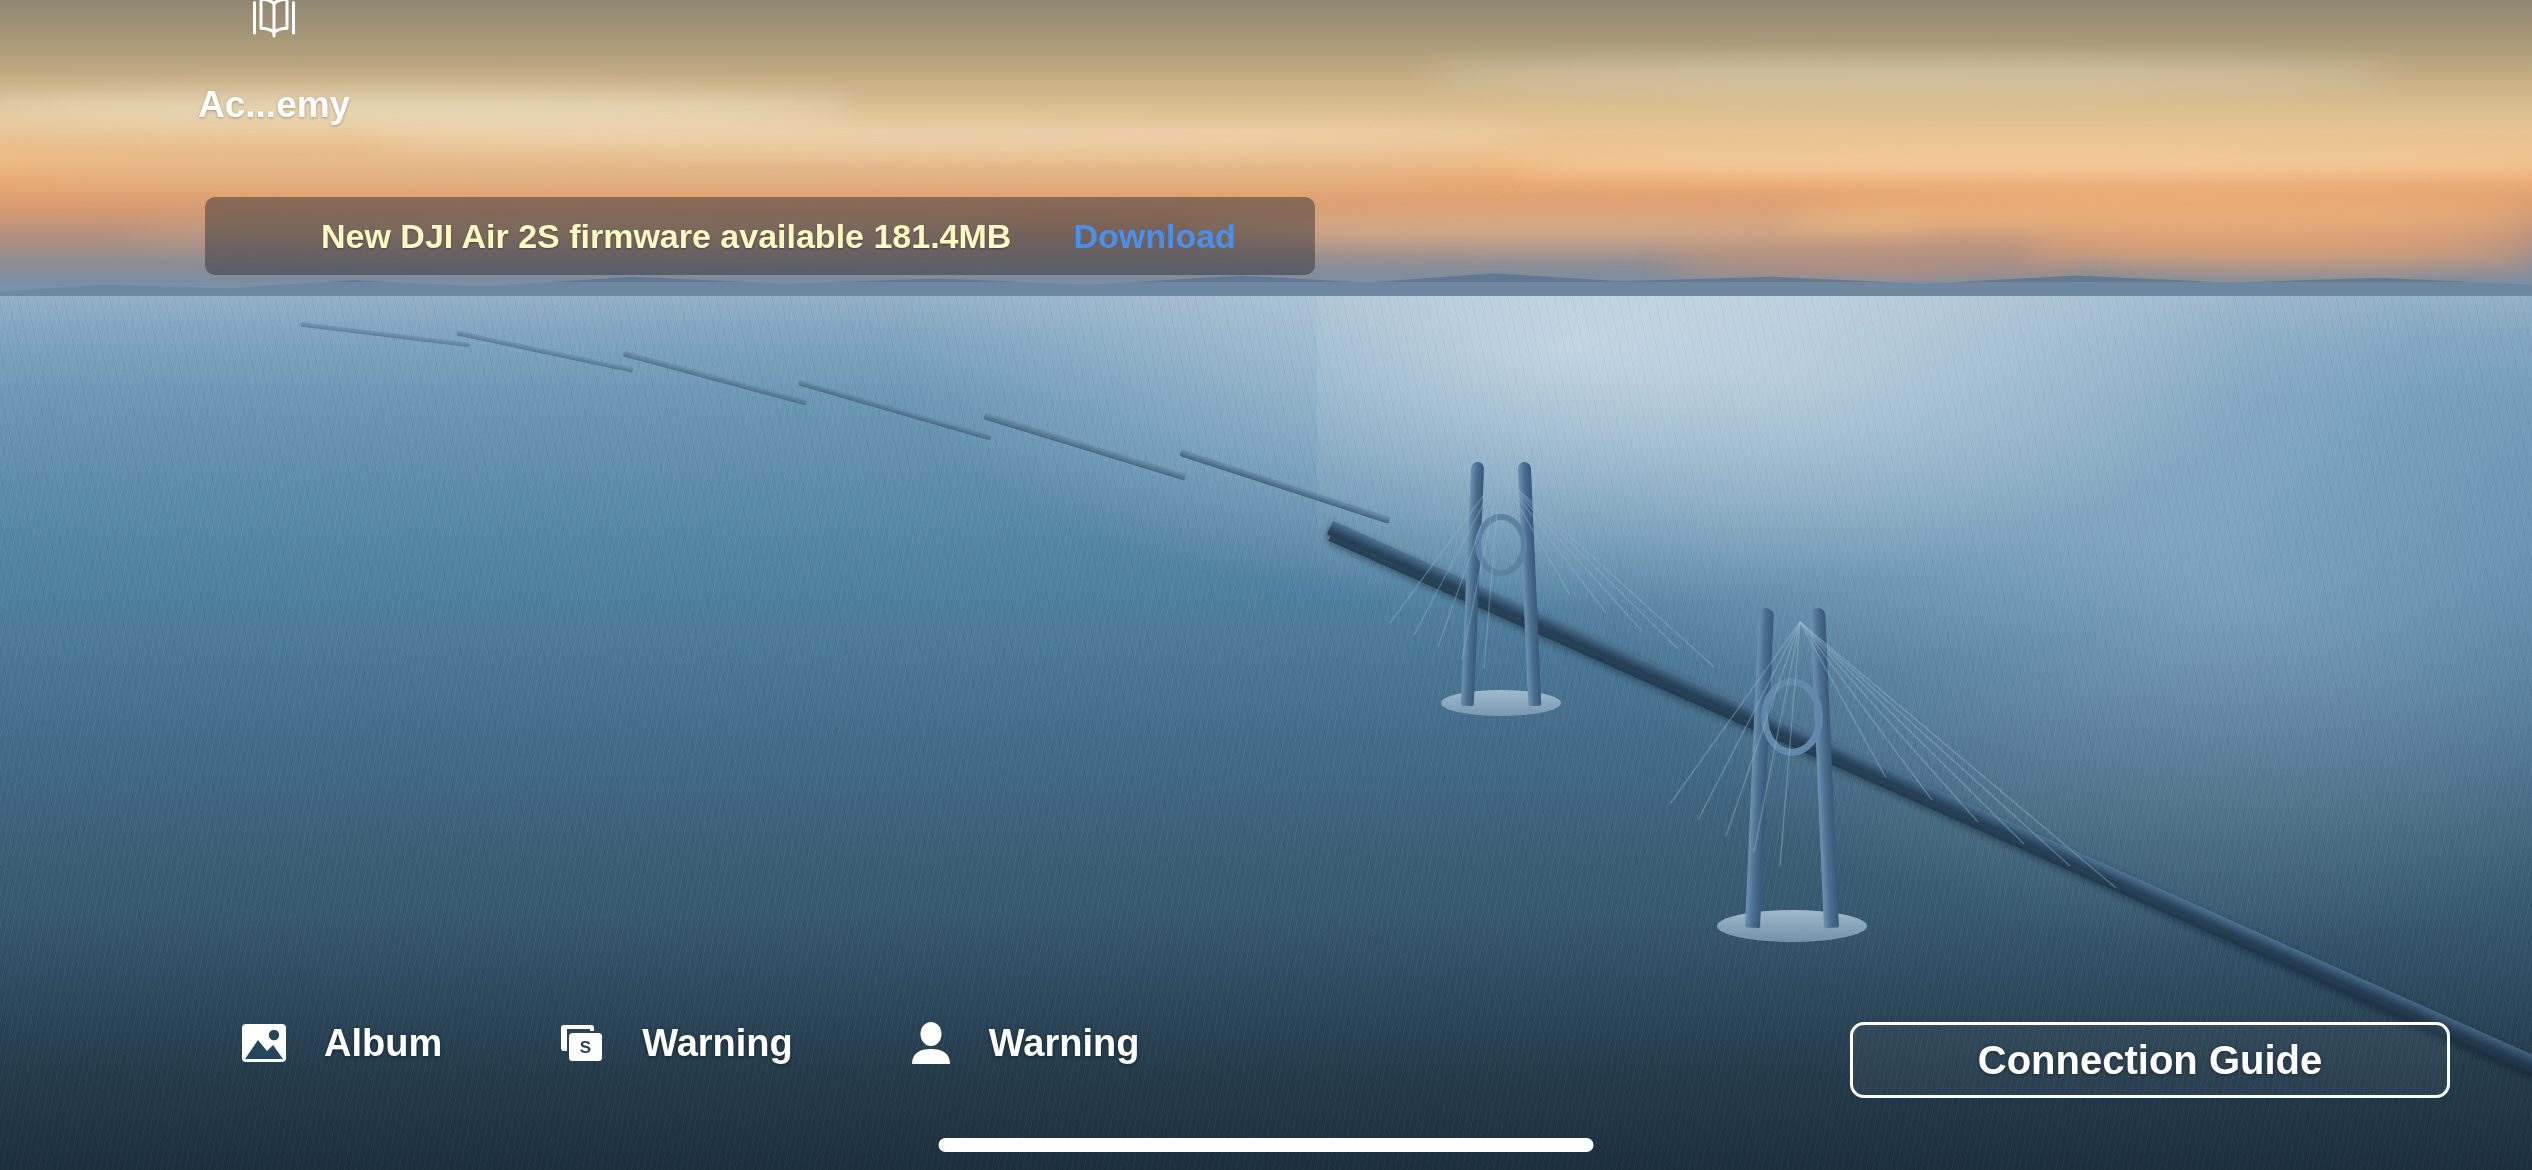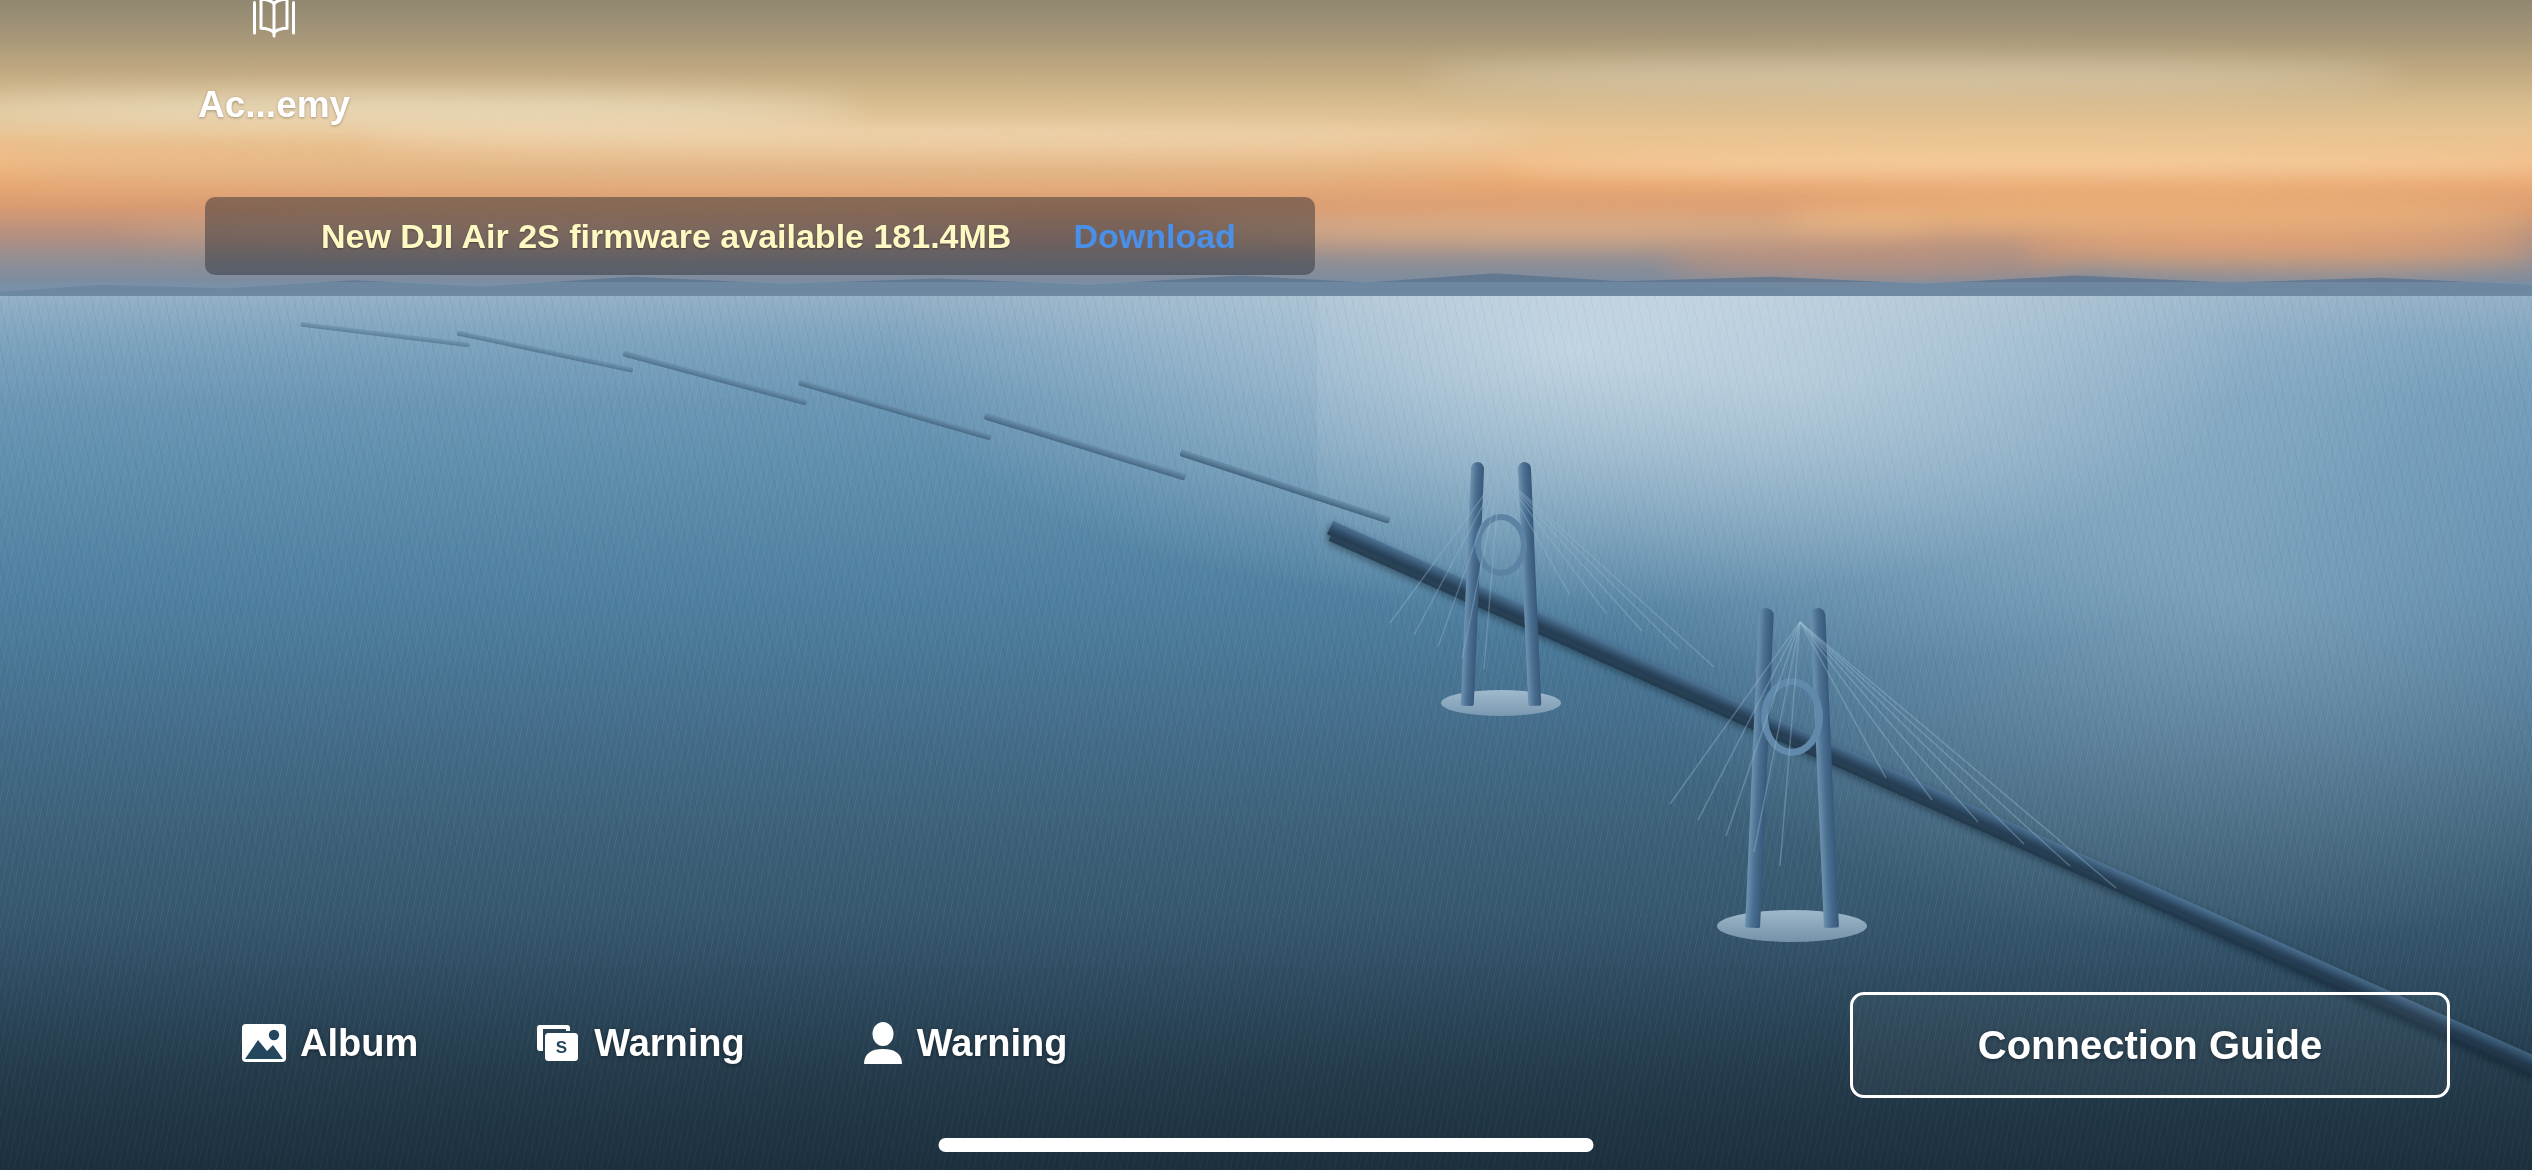--- a/index.html
+++ b/index.html
@@ -190,32 +190,32 @@
     margin-left:62px; cursor:pointer;
   }
 
   
   .bottombar {
     position:absolute; left:0; right:0; bottom:72px; height:110px;
     display:flex; align-items:center;
     padding:0 72px 0 240px;
   }
   .nav-item {
-    display:flex; align-items:center; gap:12px;
+    display:flex; align-items:center; gap:36px;
     cursor:pointer; margin-right:116px;justify-content:space-between;
   }
   .nav-label {
     color:#fff; font-size:38px; font-weight:bold; white-space:nowrap;
     text-shadow:0 1px 4px rgba(0,0,0,.45);
   }
   .nav-icon { display:flex; align-items:center; justify-content:center; flex:0 0 auto; }
 
   .conn-btn {
     position:absolute; right:82px; bottom:72px;
-    width:600px; height:106px;
+    width:600px; height:76px;
     border:3px solid #fff; border-radius:14px;
     background:rgba(255,255,255,.04);
     display:flex; align-items:center; justify-content:center;
     cursor:pointer;
   }
   .conn-label {
     color:#fff; font-size:40px; font-weight:bold; white-space:nowrap;
     text-shadow:0 1px 4px rgba(0,0,0,.40);
   }
 

